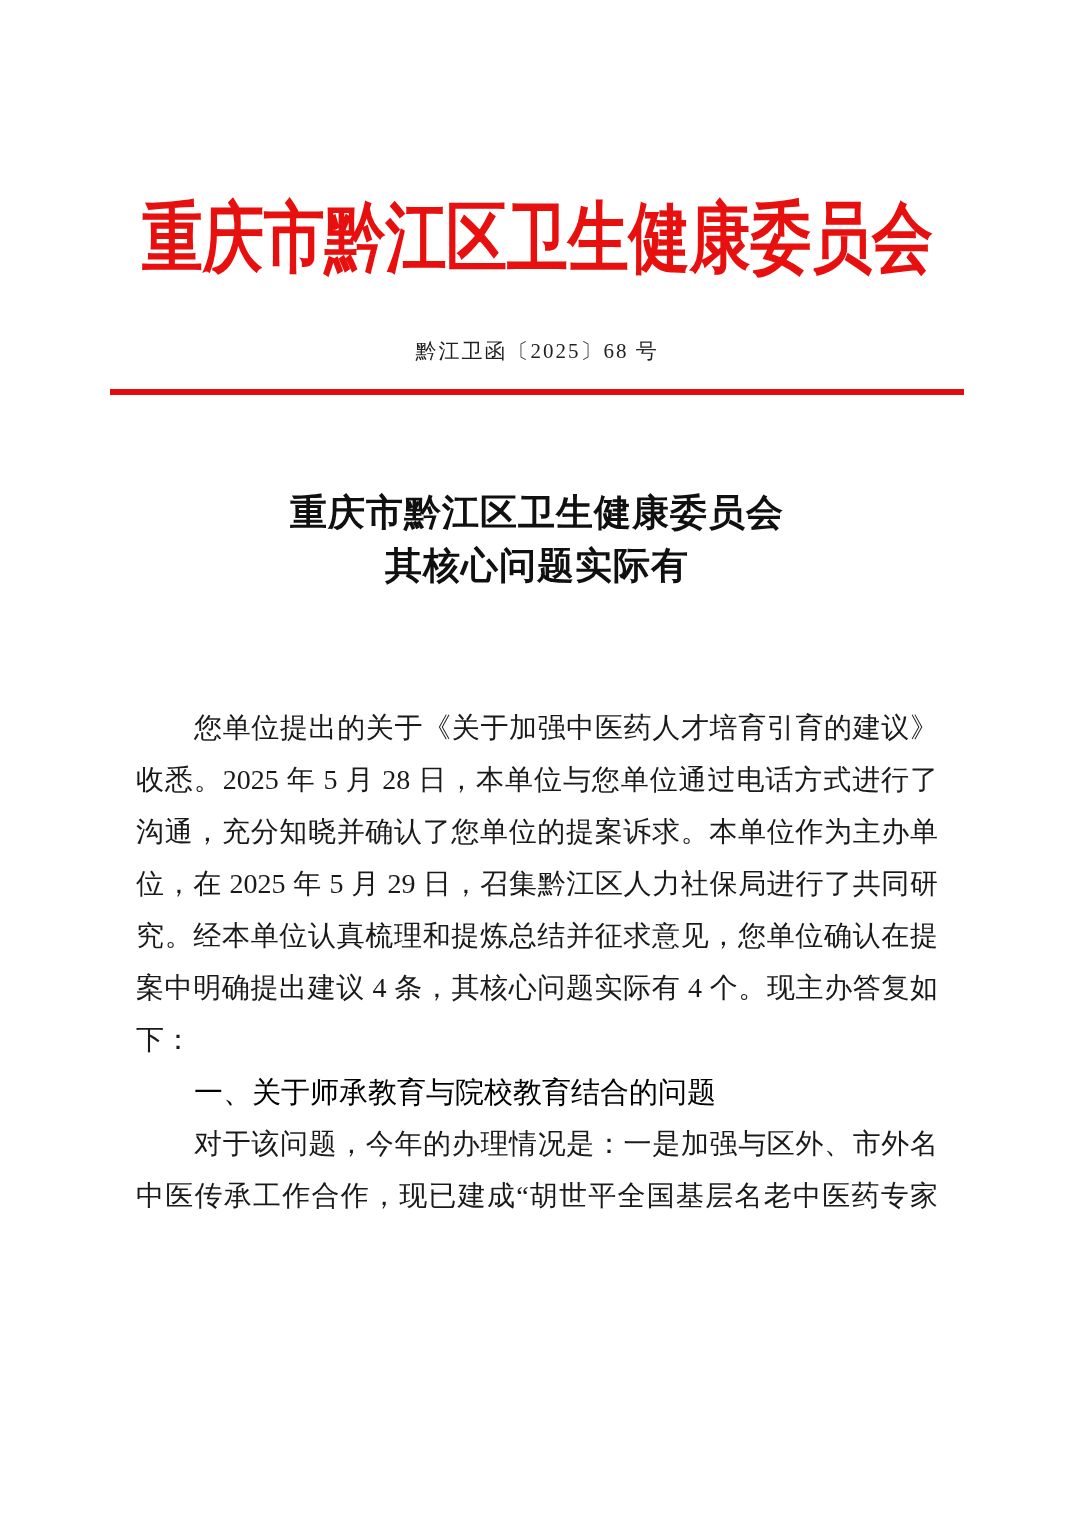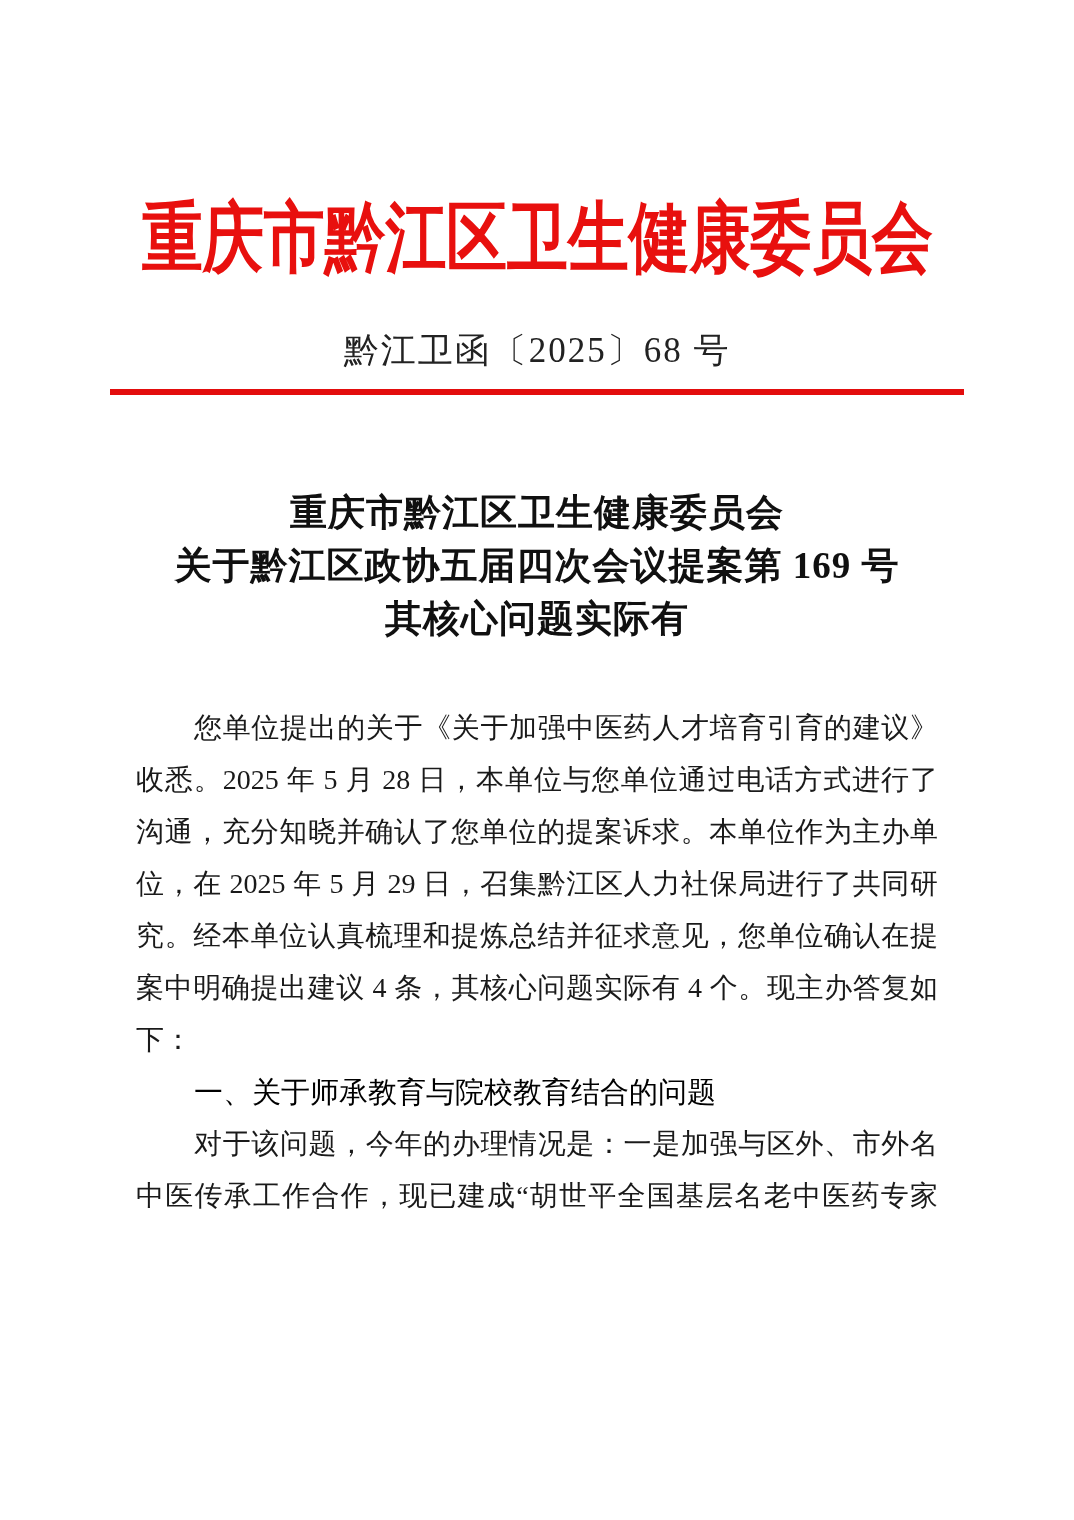--- a/index.html
+++ b/index.html
@@ -18,21 +18,21 @@
     position:absolute; top:196px; left:0; width:100%;
     text-align:center; font-size:77px; line-height:1.1;
     font-weight:700; color:#e8100e; white-space:nowrap;
   }
   .letterhead-inner {
     display:inline-block; transform:scaleX(0.79); transform-origin:50% 50%;
   }
   
   .doc-number {
     position:absolute; top:331px; left:0; width:100%;
-    text-align:center; font-size:35px; line-height:40px;
+    text-align:center; font-size:21px; line-height:40px;
     color:#222222; letter-spacing:2px;
   }
   
   .red-rule {
     position:absolute; top:389px; left:110px; width:854px; height:6px;
     background:#e30d0d;
   }
   
   .doc-title {
     position:absolute; top:486px; left:0; width:100%;
@@ -71,21 +71,20 @@
   <div class="letterhead">
     <span class="letterhead-inner">重庆市黔江区卫生健康委员会</span>
   </div>
 
   <div class="doc-number">黔江卫函〔2025〕68 号</div>
 
   <div class="red-rule"></div>
 
   <div class="doc-title">
     <div>重庆市黔江区卫生健康委员会</div>
-    <div>关于黔江区政协五届四次会议提案第 169 号</div>
     <div>其核心问题实际有</div>
   </div>
 
   <div class="body-text">
 
     <div class="ln j ind">您单位提出的关于《关于加强中医药人才培育引育的建议》</div>
     <div class="ln j">收悉。2025 年 5 月 28 日，本单位与您单位通过电话方式进行了</div>
     <div class="ln j">沟通，充分知晓并确认了您单位的提案诉求。本单位作为主办单</div>
     <div class="ln j">位，在 2025 年 5 月 29 日，召集黔江区人力社保局进行了共同研</div>
     <div class="ln j">究。经本单位认真梳理和提炼总结并征求意见，您单位确认在提</div>

